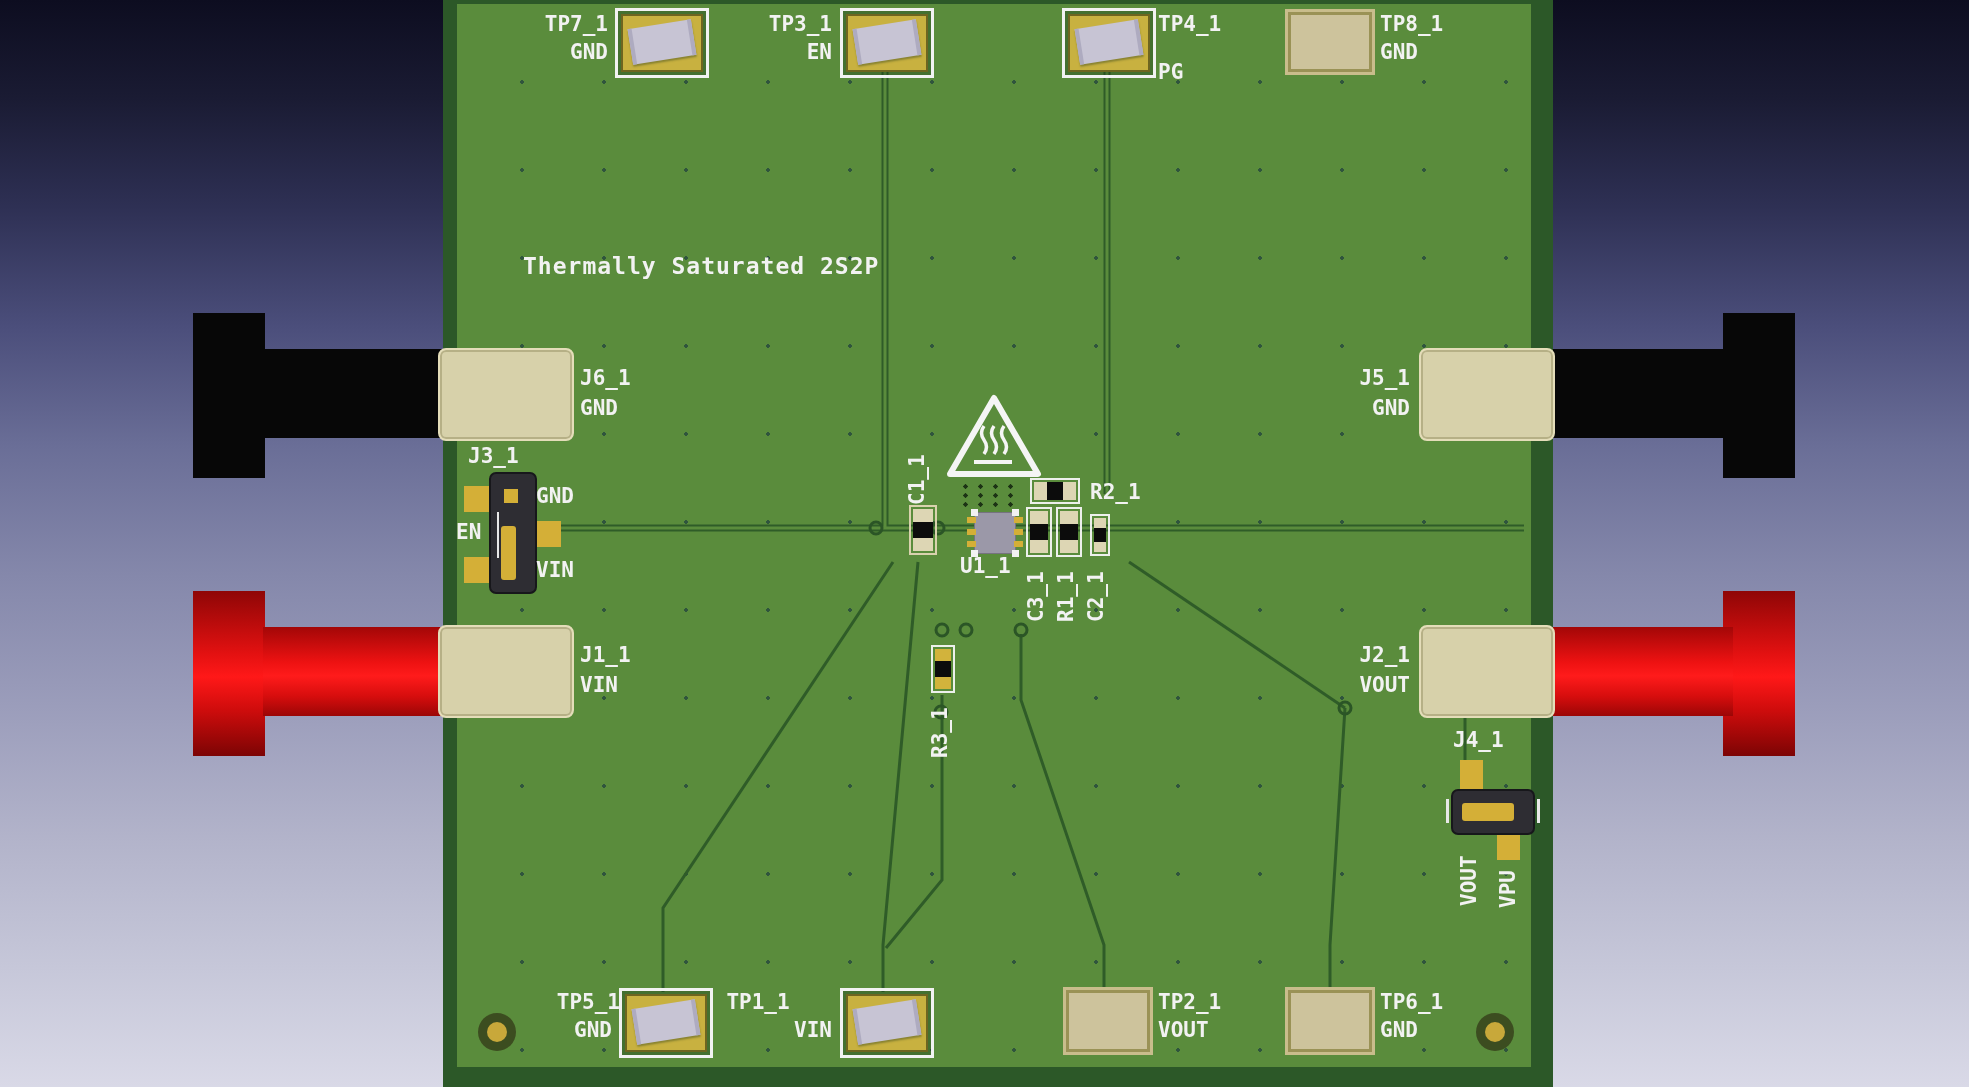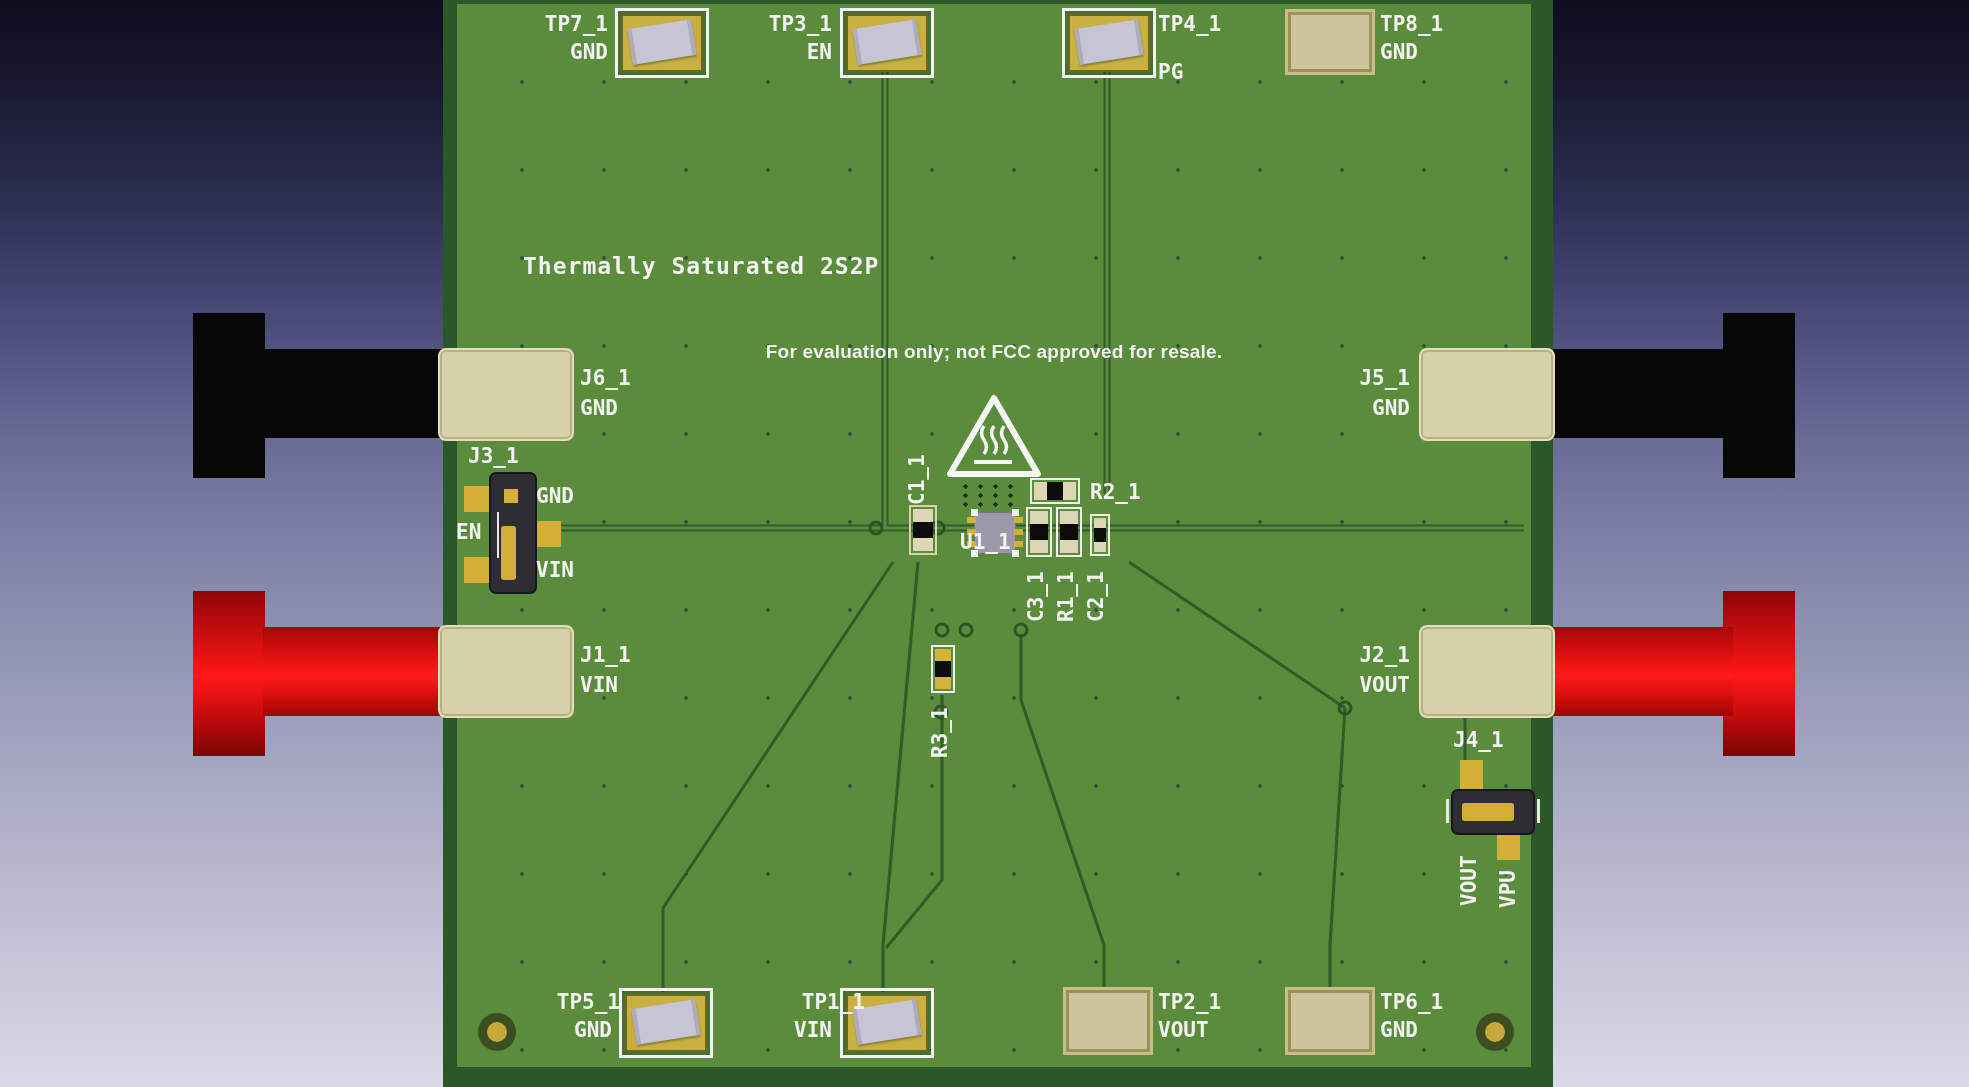--- a/index.html
+++ b/index.html
@@ -117,21 +117,20 @@
       <circle cx="1021" cy="630" r="6"></circle>
         <circle cx="941" cy="712" r="6"></circle>
       <circle cx="1345" cy="708" r="6"></circle>
     </g>
   </svg>
 
   <div class="hole" style="left:487px; top:1022px;"></div>
   <div class="hole" style="left:1485px; top:1022px;"></div>
 
   <div class="lbl title" style="left:523px; top:252px;">Thermally Saturated 2S2P</div>
-  <div class="lbl eval" style="left:756px; top:338px; width:476px;">For evaluation only; not FCC approved for resale.</div>
 
   <svg style="position:absolute; left:946px; top:394px;" width="96" height="84" viewBox="0 0 96 84">
     <polygon points="48,4 92,80 4,80" fill="none" stroke="#f5f5f5" stroke-width="6" stroke-linejoin="round"></polygon>
     <line x1="28" y1="68" x2="66" y2="68" stroke="#f5f5f5" stroke-width="4"></line>
     <path d="M38,60 q5,-7 0,-14 q-5,-7 0,-14" fill="none" stroke="#f5f5f5" stroke-width="3.5"></path>
     <path d="M48,60 q5,-7 0,-14 q-5,-7 0,-14" fill="none" stroke="#f5f5f5" stroke-width="3.5"></path>
     <path d="M58,60 q5,-7 0,-14 q-5,-7 0,-14" fill="none" stroke="#f5f5f5" stroke-width="3.5"></path>
   </svg>
 
   <div class="tp" style="left:615px; top:8px; width:82px; height:58px;">
@@ -168,21 +167,21 @@
       </div>
     </div>
   <div class="lbl" style="left:508px; top:988px; width:112px; text-align:right;">TP5_1</div>
   <div class="lbl" style="left:500px; top:1016px; width:112px; text-align:right;">GND</div>
 
   <div class="tp" style="left:840px; top:988px; width:82px; height:58px;">
       <div class="gold">
         <div class="cap"></div>
       </div>
     </div>
-  <div class="lbl" style="left:757px; top:988px; width:108px; text-align:right;">TP1_1</div>
+  <div class="lbl" style="left:704px; top:988px; width:108px; text-align:center;">TP1_1</div>
   <div class="lbl" style="left:724px; top:1016px; width:108px; text-align:right;">VIN</div>
 
   <div class="tp-bare" style="left:1066px; top:990px; width:78px; height:56px;"></div>
   <div class="lbl" style="left:1158px; top:988px;">TP2_1</div>
   <div class="lbl" style="left:1158px; top:1016px;">VOUT</div>
 
   <div class="tp-bare" style="left:1288px; top:990px; width:78px; height:56px;"></div>
   <div class="lbl" style="left:1380px; top:988px;">TP6_1</div>
   <div class="lbl" style="left:1380px; top:1016px;">GND</div>
 
@@ -251,21 +250,21 @@
       <div class="pin" style="left:-8px; top:16px;"></div>
       <div class="pin" style="left:-8px; top:28px;"></div>
     <div class="pin" style="right:-8px; top:4px;"></div>
       <div class="pin" style="right:-8px; top:16px;"></div>
       <div class="pin" style="right:-8px; top:28px;"></div>
     <div class="corner" style="left:-4px; top:-4px;"></div>
       <div class="corner" style="right:-4px; top:-4px;"></div>
     <div class="corner" style="left:-4px; bottom:-4px;"></div>
       <div class="corner" style="right:-4px; bottom:-4px;"></div>
   </div>
-  <div class="lbl" style="left:960px; top:528px;">U1_1</div>
+  <div class="lbl" style="left:960px; top:552px;">U1_1</div>
 
   <div class="chip v" style="left:1026px; top:507px; width:26px; height:50px;">
     <div class="inner">
         <div class="pad"></div>
         <div class="body"></div>
         <div class="pad"></div>
       </div>
   </div>
   <div class="lbl lbl-v" style="left:1022px; top:556px; height:66px;">C3_1</div>
 

